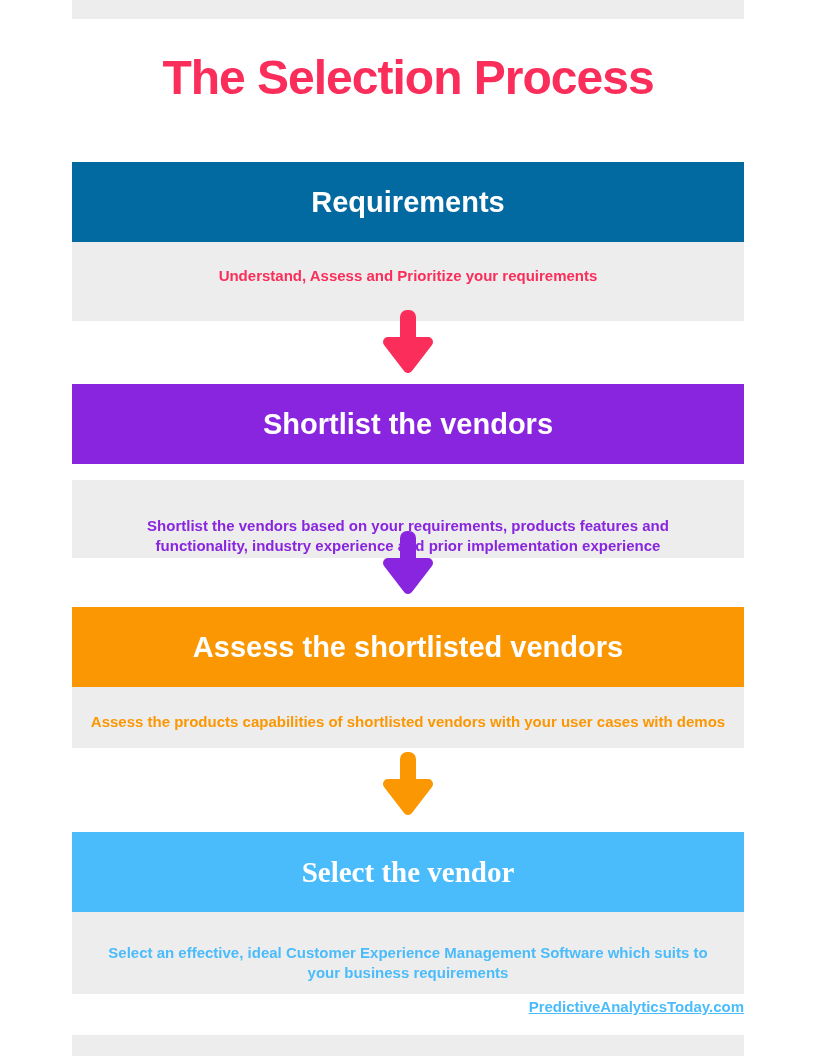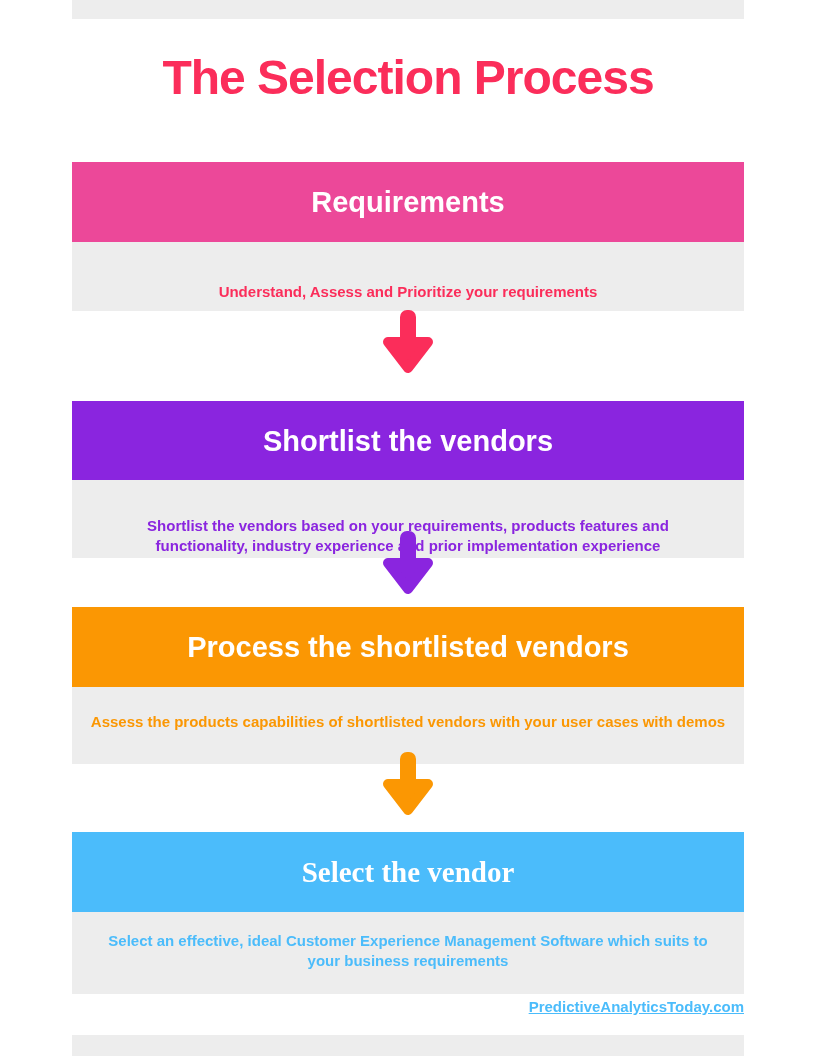--- a/index.html
+++ b/index.html
@@ -29,44 +29,44 @@
   .desc {
     position: absolute; left: 72px; width: 672px;
     background: #EDEDED; box-sizing: border-box;
     font-size: 15px; font-weight: 700; text-align: center;
   }
   .desc p {
     margin: 0 auto; max-width: 640px;
     white-space: pre-line; line-height: 20px;
   }
 
-  .b0 { top: 162px; } .d0 { top: 242px; height: 69px; padding-top: 40px; }
-  .b1 { top: 384px; margin-top: 17px; } .d1 { top: 480px; height: 78px; padding-top: 36px; }
-  .b2 { top: 607px; } .d2 { top: 687px; height: 77px; padding-top: 25px; }
-  .b3 { top: 832px; } .d3 { top: 912px; height: 82px; padding-top: 19px; }
+  .b0 { top: 162px; } .d0 { top: 242px; height: 79px; padding-top: 24px; }
+  .b1 { top: 384px; } .d1 { top: 480px; height: 78px; padding-top: 36px; }
+  .b2 { top: 607px; } .d2 { top: 687px; height: 61px; padding-top: 25px; }
+  .b3 { top: 832px; } .d3 { top: 912px; height: 82px; padding-top: 31px; }
 
   .arrow { position: absolute; left: 380px; width: 56px; height: 66px; }
   .a0 { top: 310px; } .a1 { top: 531px; } .a2 { top: 752px; }
 
   .footer {
     position: absolute; top: 998px; right: 72px;
     font-size: 15px; font-weight: 700; text-decoration: underline;
   }
 </style>
 </head>
 <body>
 
 <div>
 
   <div class="bar top-bar" style="background: rgb(237, 237, 237);"></div>
 
   <h1 class="main-title" style="color: rgb(251, 45, 90);">The Selection Process</h1>
 
   <section>
-    <div class="banner b0" style="background: #ec4899; text-align: right;">
+    <div class="banner b0" style="background: #0369a1; text-align: right;">
       <span>Requirements</span>
     </div>
     <div class="desc d0" style="color: rgb(251, 45, 90);">
       <p>Understand, Assess and Prioritize your requirements</p>
     </div>
   </section>
   <div class="arrow a0" style="color: rgb(251, 45, 90);">
     <svg viewBox="0 0 56 66" width="56" height="66">
       <rect x="20" y="0" width="16" height="36" rx="7" fill="currentColor"></rect>
       <path d="M8 32 L48 32 L28 58 Z" fill="currentColor" stroke="currentColor" stroke-width="10" stroke-linejoin="round"></path>
@@ -84,21 +84,21 @@
   </section>
   <div class="arrow a1" style="color: rgb(138, 37, 223);">
     <svg viewBox="0 0 56 66" width="56" height="66">
       <rect x="20" y="0" width="16" height="36" rx="7" fill="currentColor"></rect>
       <path d="M8 32 L48 32 L28 58 Z" fill="currentColor" stroke="currentColor" stroke-width="10" stroke-linejoin="round"></path>
     </svg>
   </div>
 
   <section>
     <div class="banner b2" style="background: rgb(251, 151, 3);">
-      <span>Process the shortlisted vendors</span>
+      <span>Assess the shortlisted vendors</span>
     </div>
     <div class="desc d2" style="color: rgb(251, 151, 3);">
       <p>Assess the products capabilities of shortlisted vendors with your user cases with demos</p>
     </div>
   </section>
   <div class="arrow a2" style="color: rgb(251, 151, 3);">
     <svg viewBox="0 0 56 66" width="56" height="66">
       <rect x="20" y="0" width="16" height="36" rx="7" fill="currentColor"></rect>
       <path d="M8 32 L48 32 L28 58 Z" fill="currentColor" stroke="currentColor" stroke-width="10" stroke-linejoin="round"></path>
     </svg>

